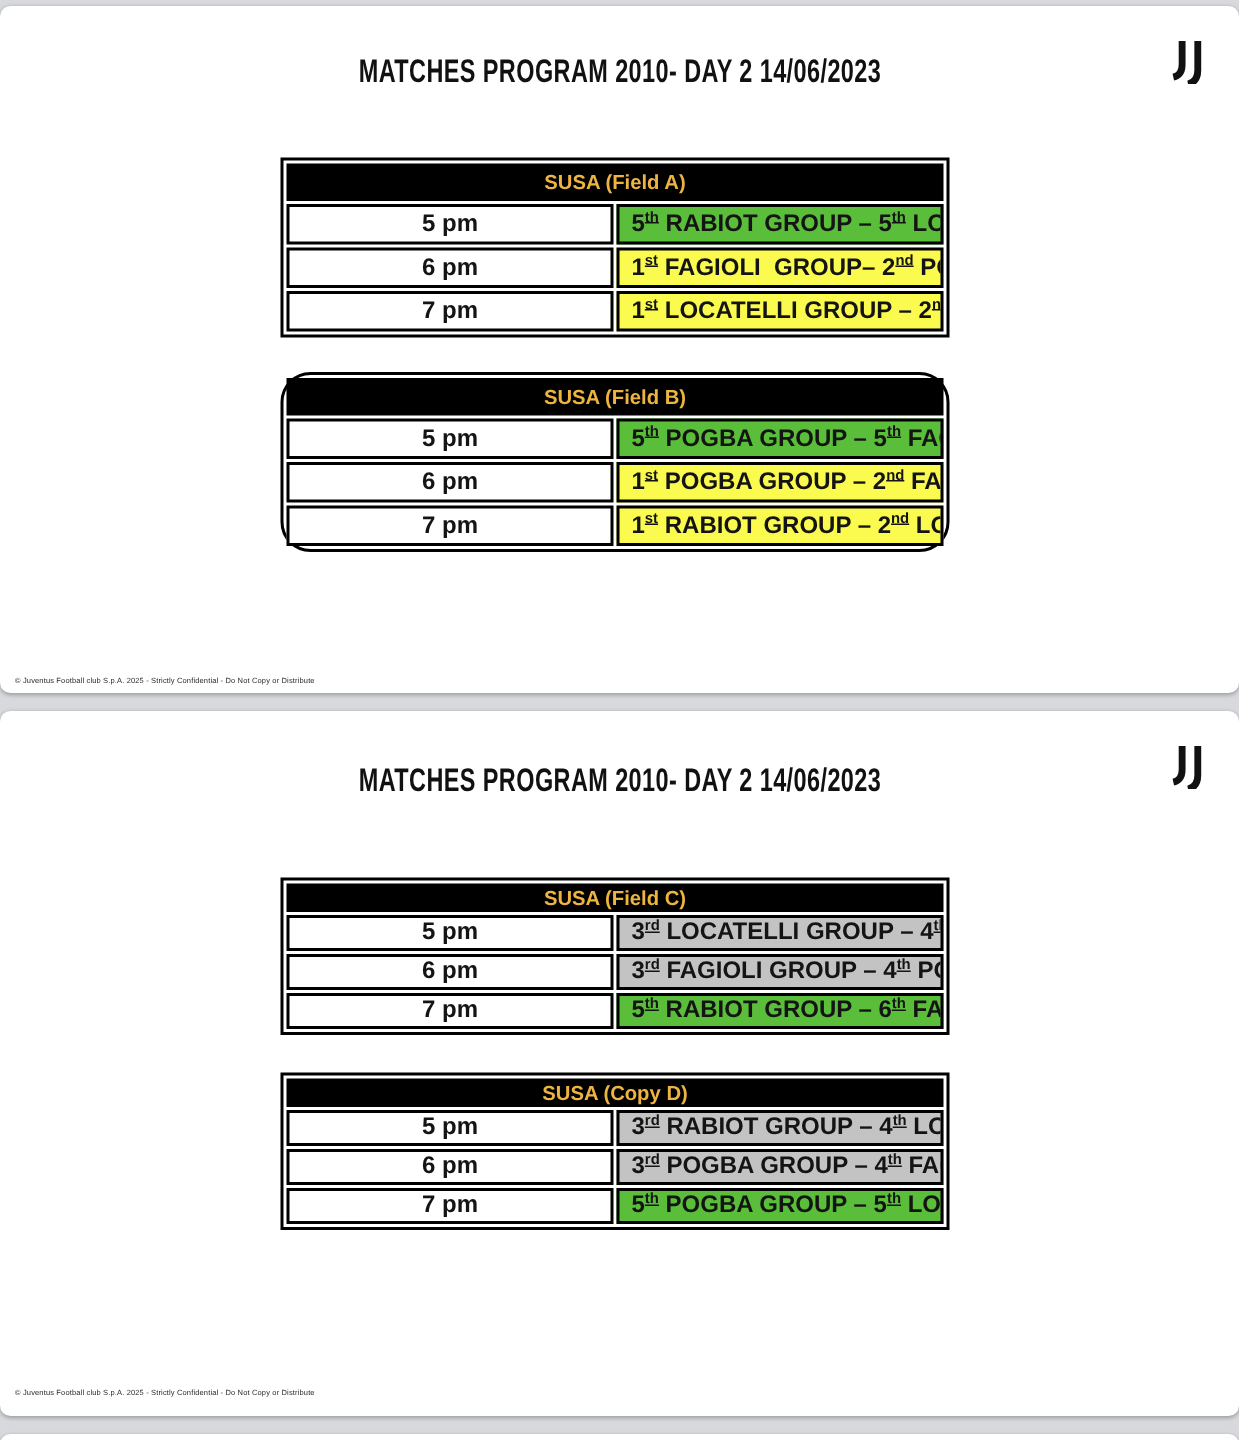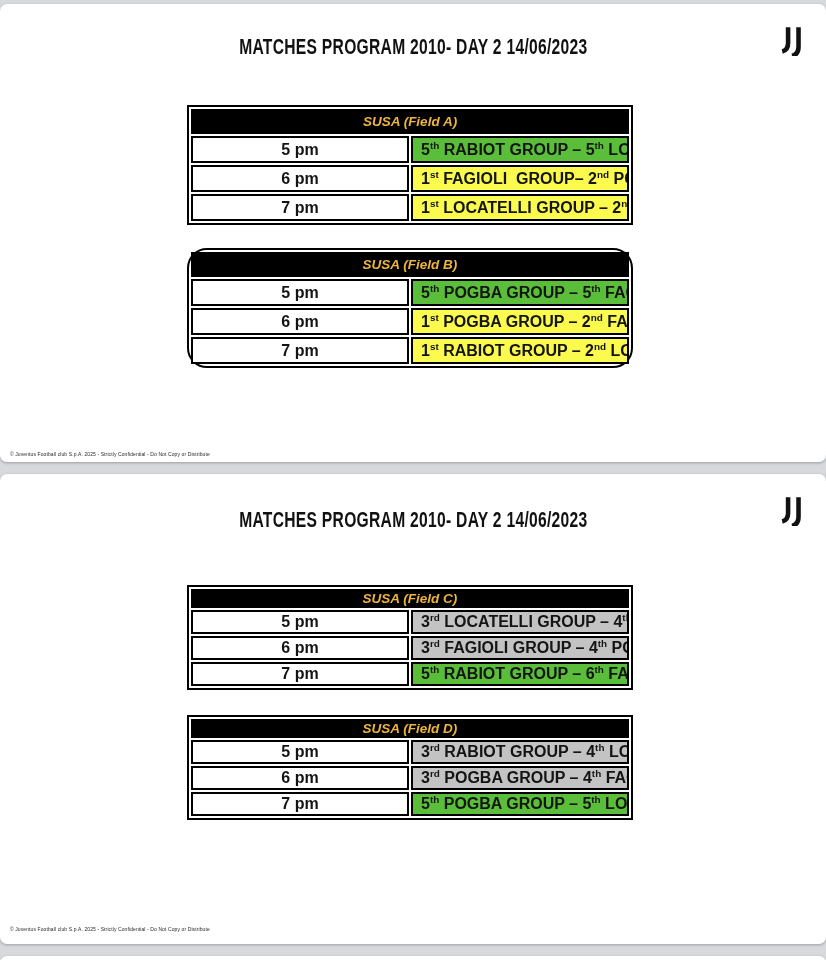--- a/index.html
+++ b/index.html
@@ -64,21 +64,20 @@
   #tableB { top: 244px; border-radius: 20px; }
   #tableC { top: 111px; }
   #tableD { top: 241px; }
 
   .tbl-head {
     background: #000000;
     color: #edb43f;
     font-size: 13.5px;
     font-weight: 700;
     text-align: center;
-    font-style: italic;
   }
   .p1 .tbl-head { height: 23px; }
   .p2 .tbl-head { height: 17px; margin-top: 41px; }
 
   td {
     border: 2px solid #000000;
     font-weight: 700;
     font-size: 16px;
     color: #141414;
     overflow: hidden;
@@ -92,20 +91,21 @@
     background: #ffffff;
   }
   td.match {
     padding-left: 8px;
     white-space: pre;
   }
   td.match sup {
     font-size: 0.62em;
     vertical-align: super;
     line-height: 0;
+    text-decoration: underline;
   }
   .hl-green  { background: #5bbe3b; }
   .hl-yellow { background: #fbfb4f; }
   .hl-gray   { background: #c3c3c3; }
 
   .conf-footer {
     position: absolute;
     left: 10px;
     font-size: 5px;
     letter-spacing: 0.1px;
@@ -190,21 +190,21 @@
         </tr>
         <tr>
           <td class="time">7 pm</td>
           <td class="match hl-green">5<sup>th</sup> RABIOT GROUP – 6<sup>th</sup> FAGIOLI GROUP</td>
         </tr>
       </tbody>
     </table>
   <table class="match-table" id="tableD">
       <tbody>
         <tr>
-          <th colspan="2" class="tbl-head">SUSA (Field D)</th>
+          <th colspan="2" class="tbl-head">SUSA (Copy D)</th>
         </tr>
         <tr>
           <td class="time">5 pm</td>
           <td class="match hl-gray">3<sup>rd</sup> RABIOT GROUP – 4<sup>th</sup> LOCATELLI GROUP</td>
         </tr>
         <tr>
           <td class="time">6 pm</td>
           <td class="match hl-gray">3<sup>rd</sup> POGBA GROUP – 4<sup>th</sup> FAGIOLI GROUP</td>
         </tr>
         <tr>

